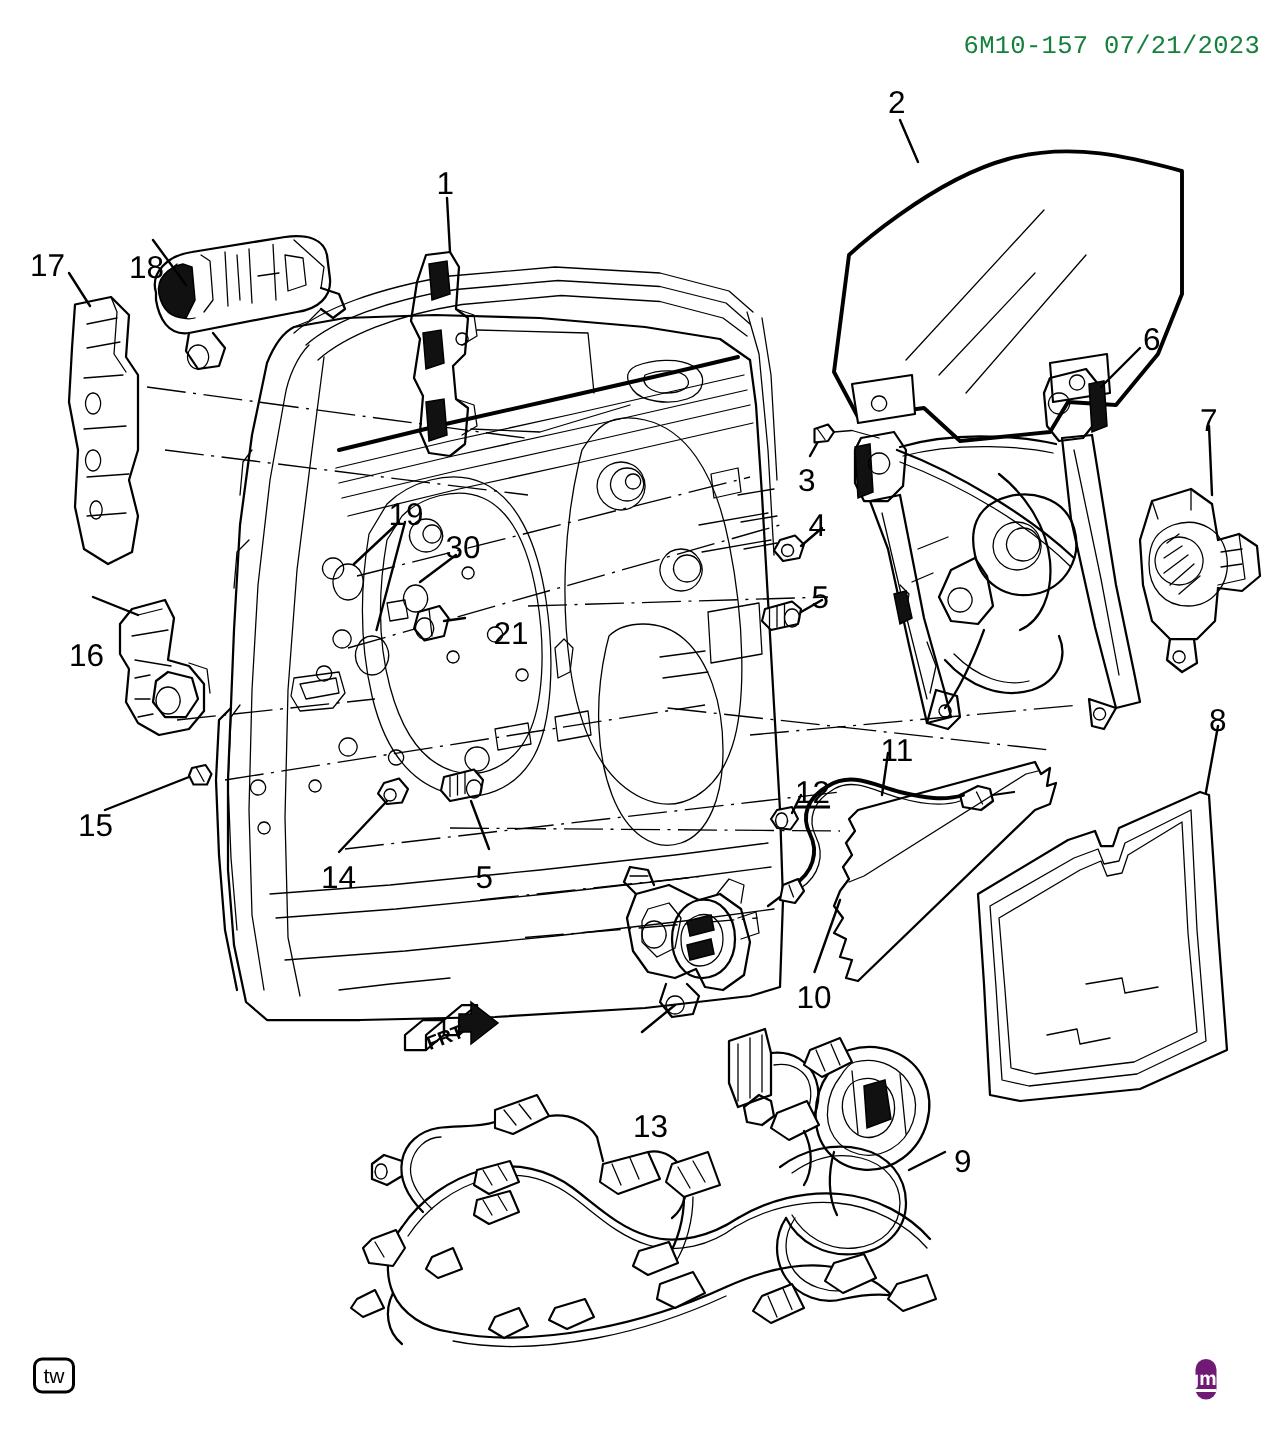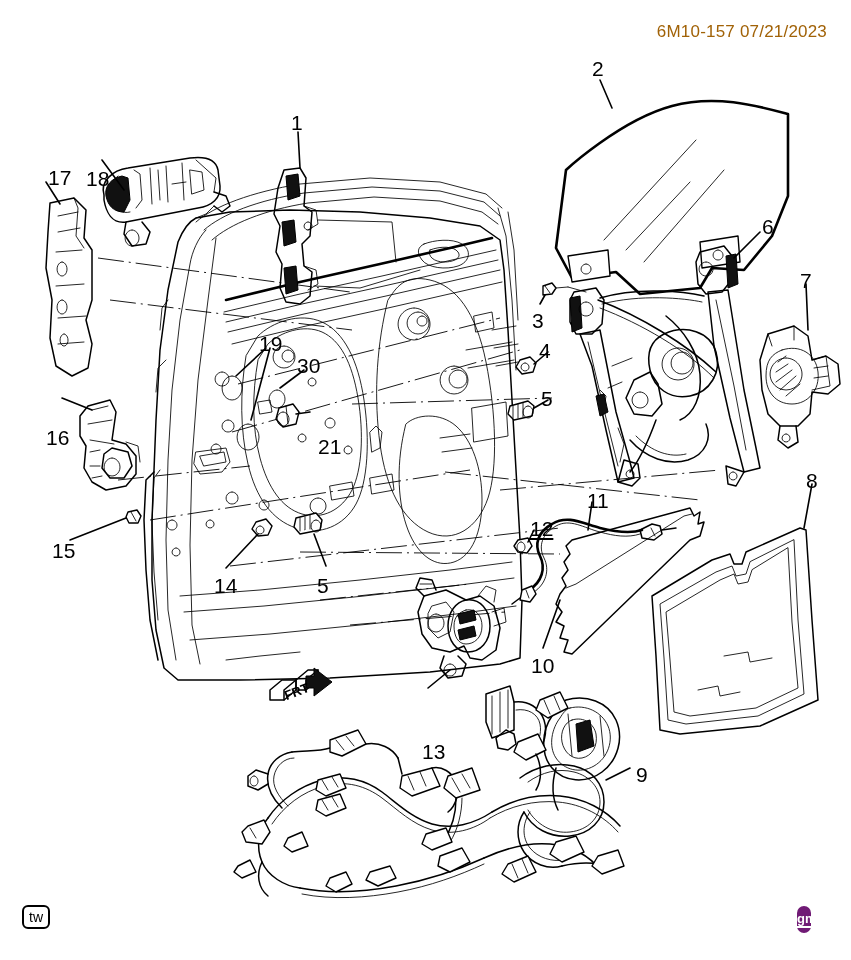--- a/index.html
+++ b/index.html
@@ -20,26 +20,27 @@
   }
   #diagram {
     position: absolute;
     left: 0;
     top: 0;
     width: 851px;
     height: 960px;
   }
   .hdr {
     position: absolute;
-    right: 24px;
+    right: 11px;
     top: 22px;
     font-size: 17px;
     letter-spacing: 0.2px;
-    color: #a16207;
+    color: #15803d;
     white-space: nowrap;
+    font-family: Liberation Mono, monospace;
   }
   .tw-badge {
     position: absolute;
     left: 22px;
     top: 905px;
     width: 28px;
     height: 24px;
     border: 2px solid #000;
     border-radius: 6px;
     box-sizing: border-box;
@@ -53,21 +54,21 @@
   .gm-badge {
     position: absolute;
     left: 797px;
     top: 906px;
     width: 14px;
     height: 27px;
     border-radius: 7px;
     background: #701a75;
     display: flex;
     align-items: center;
-    justify-content: flex-start;
+    justify-content: flex-end;
     box-sizing: border-box;
   }
   .gm-badge span {
     color: #ffffff;
     font-size: 13px;
     font-weight: bold;
     line-height: 1;
     border-bottom: 2px solid #ffffff;
     padding-bottom: 1px;
     font-family: "Liberation Sans", sans-serif;
@@ -521,21 +522,21 @@
       <div class="callout" style="left: 800px; top: 270px;">7</div>
       <div class="callout" style="left: 806px; top: 470px;">8</div>
       <div class="callout" style="left: 636px; top: 764px;">9</div>
       <div class="callout" style="left: 531px; top: 655px;">10</div>
       <div class="callout" style="left: 587px; top: 490px;">11</div>
       <div class="callout" style="left: 530px; top: 518px; text-decoration: underline;">12</div>
       <div class="callout" style="left: 422px; top: 697px; margin-top: 44px;">13</div>
       <div class="callout" style="left: 214px; top: 575px;">14</div>
       <div class="callout" style="left: 52px; top: 540px; text-align: center;">15</div>
       <div class="callout" style="left: 46px; top: 396px; margin-top: 31px;">16</div>
-      <div class="callout" style="left: 48px; top: 167px;">17</div>
+      <div class="callout" style="left: 20px; top: 167px;">17</div>
       <div class="callout" style="left: 86px; top: 147px; margin-top: 21px;">18</div>
       <div class="callout" style="left: 259px; top: 333px;">19</div>
       <div class="callout" style="left: 297px; top: 355px;">30</div>
-      <div class="callout" style="left: 318px; top: 412px; margin-top: 24px;">21</div>
+      <div class="callout" style="left: 329px; top: 412px;">21</div>
       <div class="callout" style="left: 317px; top: 575px;">5</div>
     </div>
 
 </div>
 
 </body></html>

